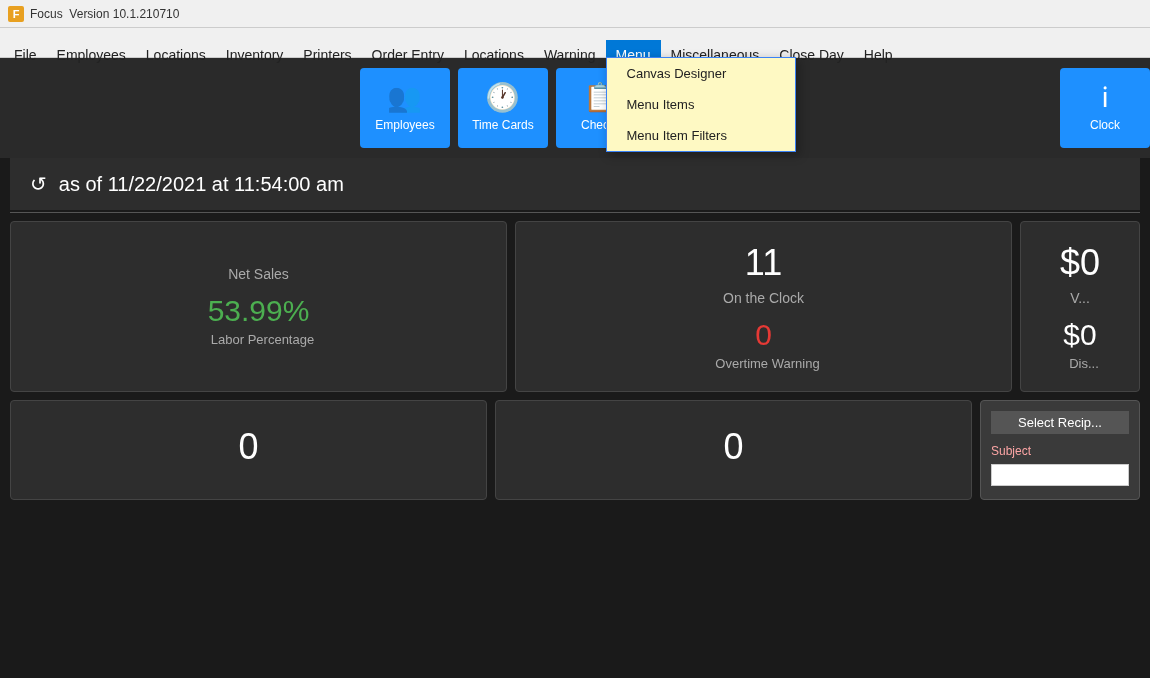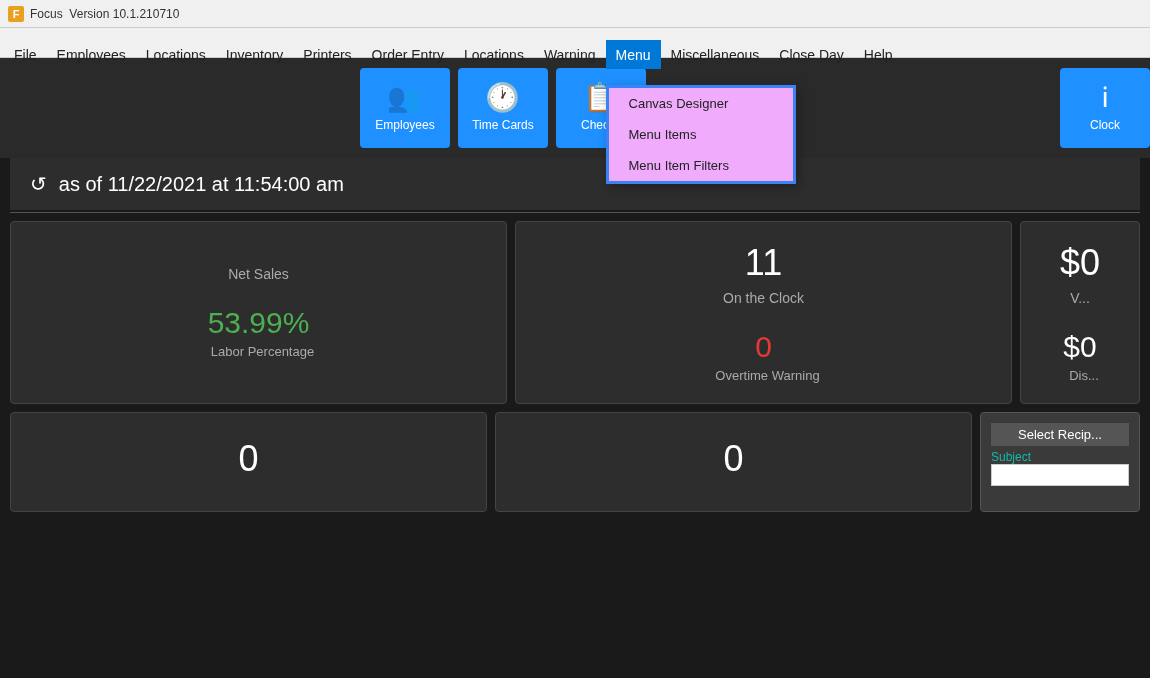--- a/index.html
+++ b/index.html
@@ -177,21 +177,21 @@
     }
     .stat-main-value {
       font-size: 36px;
       color: white;
       font-weight: 400;
       margin-bottom: 6px;
     }
     .stat-label {
       font-size: 14px;
       color: #aaa;
-      margin-bottom: 24px;
+      margin-bottom: 12px;
     }
     .stat-secondary-value {
       font-size: 30px;
       font-weight: 400;
       margin-bottom: 4px;
     }
     .stat-secondary-label {
       font-size: 13px;
       color: #aaa;
       margin-left: 8px;
@@ -230,21 +230,21 @@
     
     #select-recipient {
       background: #3a3a3a;
       border: 1px solid #555;
       border-radius: 4px;
       width: 160px;
       min-height: 100px;
       padding: 10px;
       display: flex;
       flex-direction: column;
-      gap: 0;
+      gap: 6px;
     }
     #select-recipient .panel-title {
       font-size: 13px;
       color: white;
       font-weight: 500;
       background: #555;
       padding: 4px 8px;
       text-align: center;
     }
     #select-recipient .panel-input {
@@ -256,26 +256,25 @@
     }
 
     
     .menu-container {
       position: relative;
     }
     .menu-container .dropdown {
       position: absolute;
       top: 100%;
       left: 0;
-      background: #f0abfc;
-      border: 3px solid #3b82f6;
+      background: #fef9c3;
+      border: 1px solid #3b82f6;
       box-shadow: 3px 3px 10px rgba(0,0,0,0.3);
       min-width: 190px;
       z-index: 200;
-      margin-top: 28px;
     }
   </style>
 </head>
 <body>
 
 <div id="title-bar">
   <div class="app-icon">
     <div class="f-logo">F</div>
   </div>
   <span class="title-text">
@@ -366,19 +365,19 @@
     <div id="stats-row-2">
       <div class="stat-card-2">
         <div class="stat-main-value value-white">0</div>
       </div>
       <div class="stat-card-2">
         <div class="stat-main-value value-white">0</div>
       </div>
 
       <div id="select-recipient">
         <div class="panel-title">Select Recip...</div>
-        <div style="font-size:12px; color:#14b8a6; margin-top:4px;">Subject</div>
+        <div style="font-size:12px; color:#fca5a5; margin-top:4px;">Subject</div>
         <input class="panel-input" type="text" placeholder="" style="">
       </div>
     </div>
 
   </div>
 </div>
 
 </body></html>

